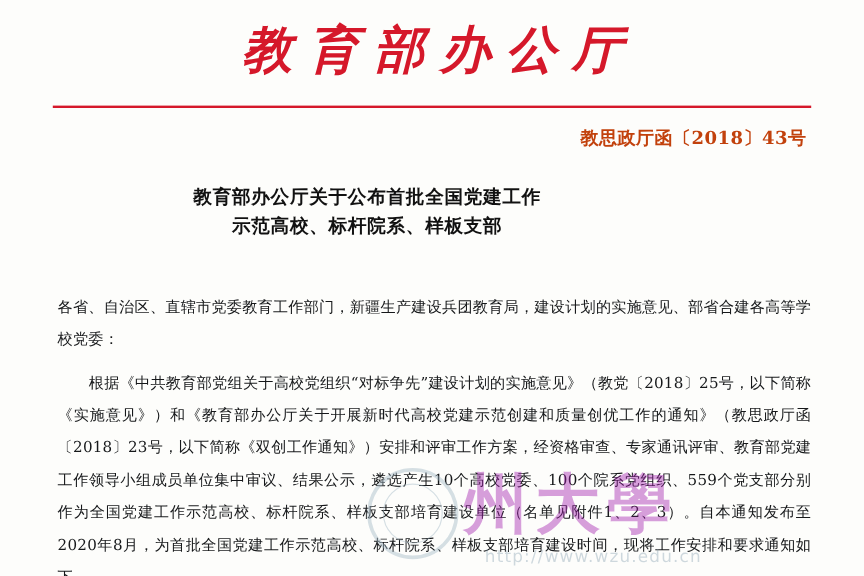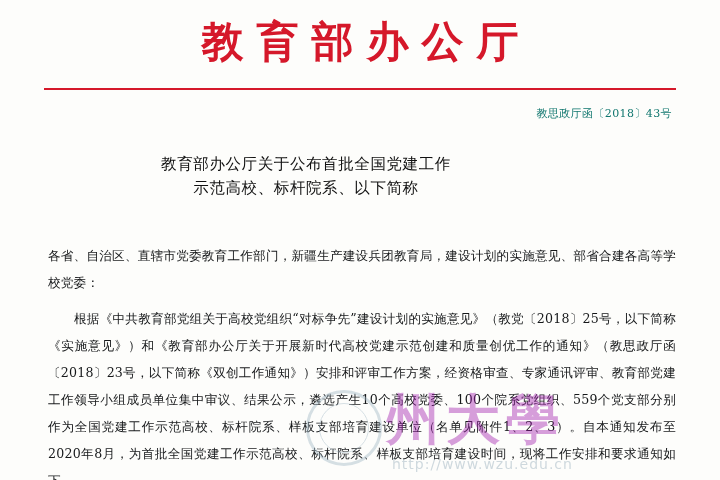--- a/index.html
+++ b/index.html
@@ -21,20 +21,21 @@
     box-sizing: border-box;
     overflow: hidden;
   }
   
   .masthead {
     position: absolute;
     left: 0;
     top: 18px;
     width: 720px;
     text-align: center;
+    font-style: italic;
   }
   .masthead-title {
     color: #d5182a;
     font-family: "DejaVu Serif", "Liberation Serif", serif;
     font-weight: bold;
     font-size: 42px;
     letter-spacing: 13px;
     line-height: 1.15;
     text-indent: 13px;
   }
@@ -43,33 +44,34 @@
     left: 44px;
     top: 88px;
     width: 632px;
     height: 2px;
     background: #d5182a;
   }
   .doc-number {
     position: absolute;
     right: 48px;
     top: 106px;
-    font-size: 11px;
-    color: #0f766e;
+    font-size: 15px;
+    color: #c2410c;
     font-family: "DejaVu Serif", "Liberation Serif", serif;
     letter-spacing: 0.4px;
+    font-weight: bold;
   }
   .doc-title {
     position: absolute;
     left: 0;
     top: 152px;
     width: 612px;
     text-align: center;
     font-family: "DejaVu Serif", "Liberation Serif", serif;
-    font-weight: normal;
+    font-weight: bold;
     font-size: 15.5px;
     color: #111111;
     line-height: 24px;
     letter-spacing: 0.6px;
   }
   .body-text {
     position: absolute;
     left: 48px;
     top: 242px;
     width: 628px;
@@ -123,21 +125,21 @@
     top: 2px;
     font-family: Liberation Mono, monospace;
     font-size: 54px;
     font-weight: bold;
     color: #a21caf;
     letter-spacing: 6px;
     white-space: nowrap;
   }
   .wm-url {
     position: absolute;
-    left: 92px;
+    left: 104px;
     top: 74px;
     font-family: "DejaVu Sans", "Liberation Sans", sans-serif;
     font-size: 14px;
     color: #8fa7b6;
     letter-spacing: 1px;
     white-space: nowrap;
   }
 </style>
 </head>
 <body>
@@ -147,21 +149,21 @@
   <div class="masthead">
     <div class="masthead-title">教育部办公厅</div>
   </div>
 
   <div class="rule"></div>
 
   <div class="doc-number">教思政厅函〔2018〕43号</div>
 
   <div class="doc-title">
     <div>教育部办公厅关于公布首批全国党建工作</div>
-    <div>示范高校、标杆院系、以下简称</div>
+    <div>示范高校、标杆院系、样板支部</div>
   </div>
 
   <div class="body-text">
     <p>各省、自治区、直辖市党委教育工作部门，新疆生产建设兵团教育局，建设计划的实施意见、部省合建各高等学校党委：</p>
     <p class="indent">根据《中共教育部党组关于高校党组织“对标争先”建设计划的实施意见》（教党〔2018〕25号，以下简称《实施意见》）和《教育部办公厅关于开展新时代高校党建示范创建和质量创优工作的通知》（教思政厅函〔2018〕23号，以下简称《双创工作通知》）安排和评审工作方案，经资格审查、专家通讯评审、教育部党建工作领导小组成员单位集中审议、结果公示，遴选产生10个高校党委、100个院系党组织、559个党支部分别作为全国党建工作示范高校、标杆院系、样板支部培育建设单位（名单见附件1、2、3）。自本通知发布至2020年8月，为首批全国党建工作示范高校、标杆院系、样板支部培育建设时间，现将工作安排和要求通知如下。</p>
   </div>
 
   <div class="watermark">
     <div class="wm-seal"></div>
     <div class="wm-text">州大學</div>

